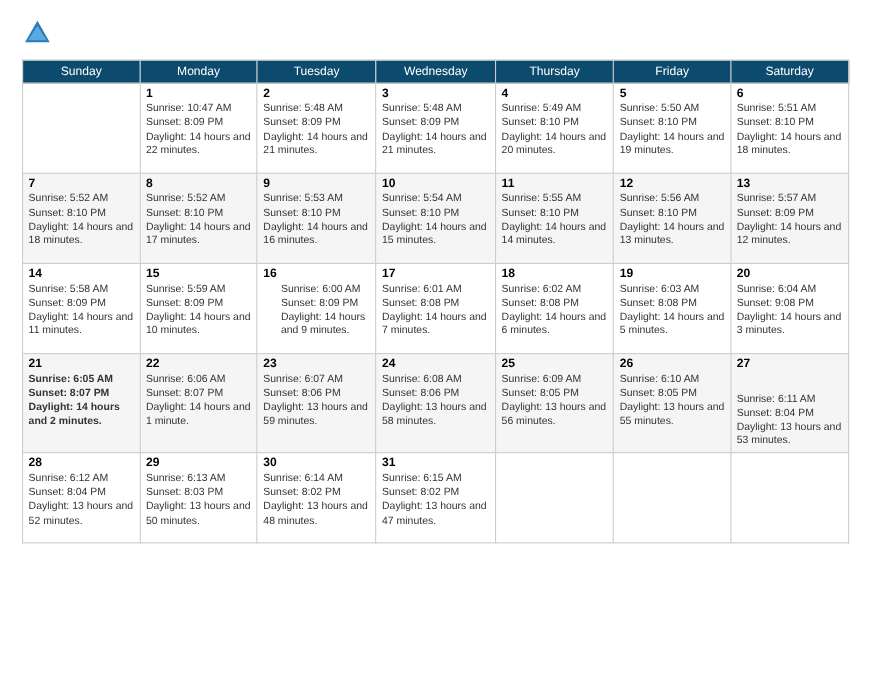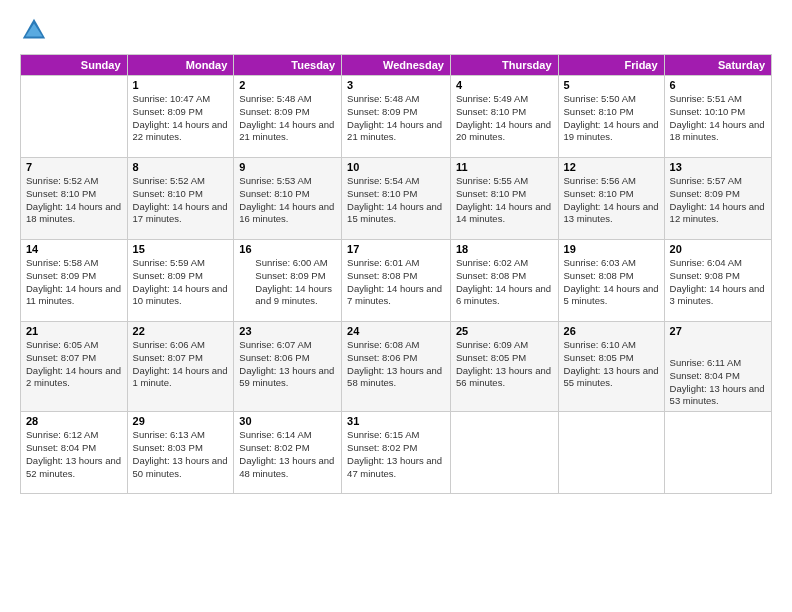--- a/index.html
+++ b/index.html
@@ -56,26 +56,26 @@
     .location {
       font-size: 14px;
       color: #555;
     }
     table {
       width: 100%;
       border-collapse: collapse;
       font-size: 10px;
     }
     thead tr th {
-      background-color: #a21caf;
+      background-color: #0c4a6e;
       color: #fff;
       padding: 4px 6px;
-      text-align: right;
+      text-align: center;
       font-size: 11px;
-      font-weight: bold;
+      font-weight: normal;
       border: 1px solid #ccc;
     }
     tbody tr td {
       border: 1px solid #ccc;
       vertical-align: top;
       padding: 3px 5px;
       height: 82px;
       width: 113px;
     }
     tbody tr:nth-child(odd) td {
@@ -161,21 +161,21 @@
           </td>
           <td>
             <span class="day-num">5</span>
             <div class="day-info" style="white-space: pre-line;">Sunrise: 5:50 AM
 Sunset: 8:10 PM
 Daylight: 14 hours and 19 minutes.</div>
           </td>
           <td>
             <span class="day-num">6</span>
             <div class="day-info" style="white-space: pre-line;">Sunrise: 5:51 AM
-Sunset: 10:10 PM
+Sunset: 8:10 PM
 Daylight: 14 hours and 18 minutes.</div>
           </td>
         </tr>
         <tr>
           <td>
             <span class="day-num">7</span>
             <div class="day-info" style="white-space: pre-line;">Sunrise: 5:52 AM
 Sunset: 8:10 PM
 Daylight: 14 hours and 18 minutes.</div>
           </td>
@@ -256,21 +256,21 @@
           <td>
             <span class="day-num">20</span>
             <div class="day-info" style="white-space: pre-line;">Sunrise: 6:04 AM
 Sunset: 9:08 PM
 Daylight: 14 hours and 3 minutes.</div>
           </td>
         </tr>
         <tr>
           <td>
             <span class="day-num">21</span>
-            <div class="day-info" style="white-space: pre-line;">Sunrise: 6:05 AM
+            <div class="day-info" style="white-space: pre-line; font-weight: bold;">Sunrise: 6:05 AM
 Sunset: 8:07 PM
 Daylight: 14 hours and 2 minutes.</div>
           </td>
           <td>
             <span class="day-num">22</span>
             <div class="day-info" style="white-space: pre-line;">Sunrise: 6:06 AM
 Sunset: 8:07 PM
 Daylight: 14 hours and 1 minute.</div>
           </td>
           <td>

